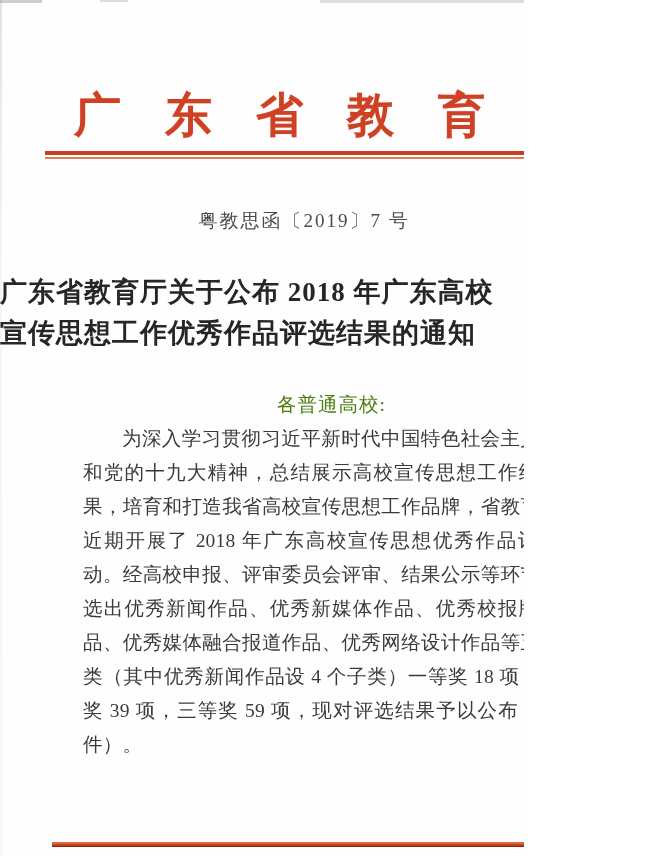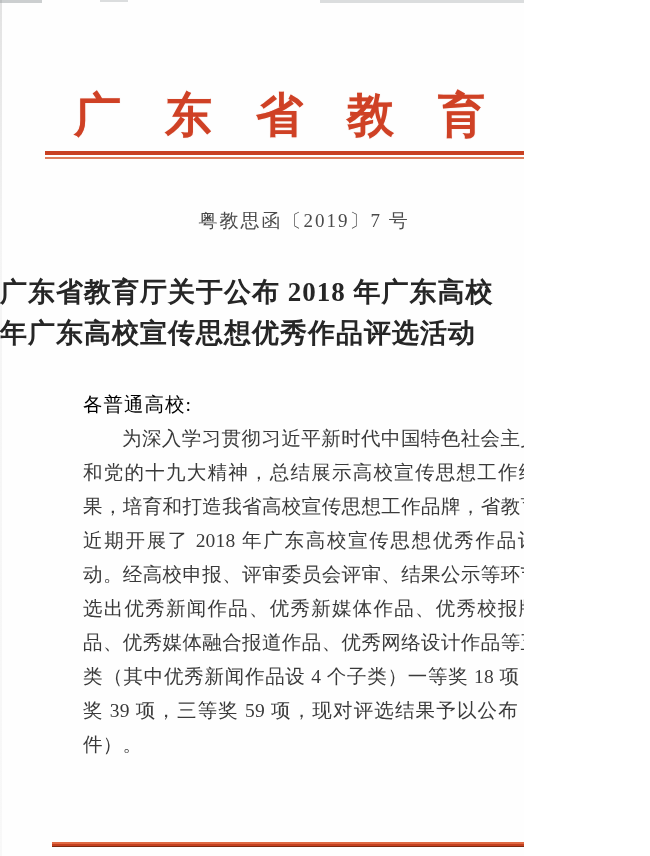--- a/index.html
+++ b/index.html
@@ -82,22 +82,23 @@
   .body-block {
     position: absolute;
     top: 388px;
     left: 83px;
     width: 497px;
   }
   .salutation {
     margin: 0 0 0 0;
     font-size: 19.5px;
     line-height: 34px;
-    color: #000000;
+    color: #4d7c0f;
     letter-spacing: 1px;
+    text-align: center;
   }
   .body-para {
     margin: 0;
     font-size: 19.5px;
     line-height: 34px;
     color: #3a3a3a;
     text-align: justify;
     text-justify: inter-ideograph;
     text-indent: 2em;
     letter-spacing: 0.2px;
@@ -124,21 +125,21 @@
   <div class="scan-top-3"></div>
 
   <div class="letterhead">广东省教育厅</div>
 
   <div class="red-rule"></div>
 
   <div class="doc-number">粤教思函〔2019〕7 号</div>
 
   <h1 class="doc-title">
     <span class="t-line">广东省教育厅关于公布 2018 年广东高校</span>
-    <span class="t-line">年广东高校宣传思想优秀作品评选活动</span>
+    <span class="t-line">宣传思想工作优秀作品评选结果的通知</span>
   </h1>
 
   <div class="body-block">
     <p class="salutation">各普通高校:</p>
     <p class="body-para">为深入学习贯彻习近平新时代中国特色社会主义思想和党的十九大精神，总结展示高校宣传思想工作经验成果，培育和打造我省高校宣传思想工作品牌，省教育厅于近期开展了 2018 年广东高校宣传思想优秀作品评选活动。经高校申报、评审委员会评审、结果公示等环节，评选出优秀新闻作品、优秀新媒体作品、优秀校报版面作品、优秀媒体融合报道作品、优秀网络设计作品等五个大类（其中优秀新闻作品设 4 个子类）一等奖 18 项，二等奖 39 项，三等奖 59 项，现对评选结果予以公布（见附件）。</p>
   </div>
 
   <div class="footer-rule"></div>
 
 </div>

